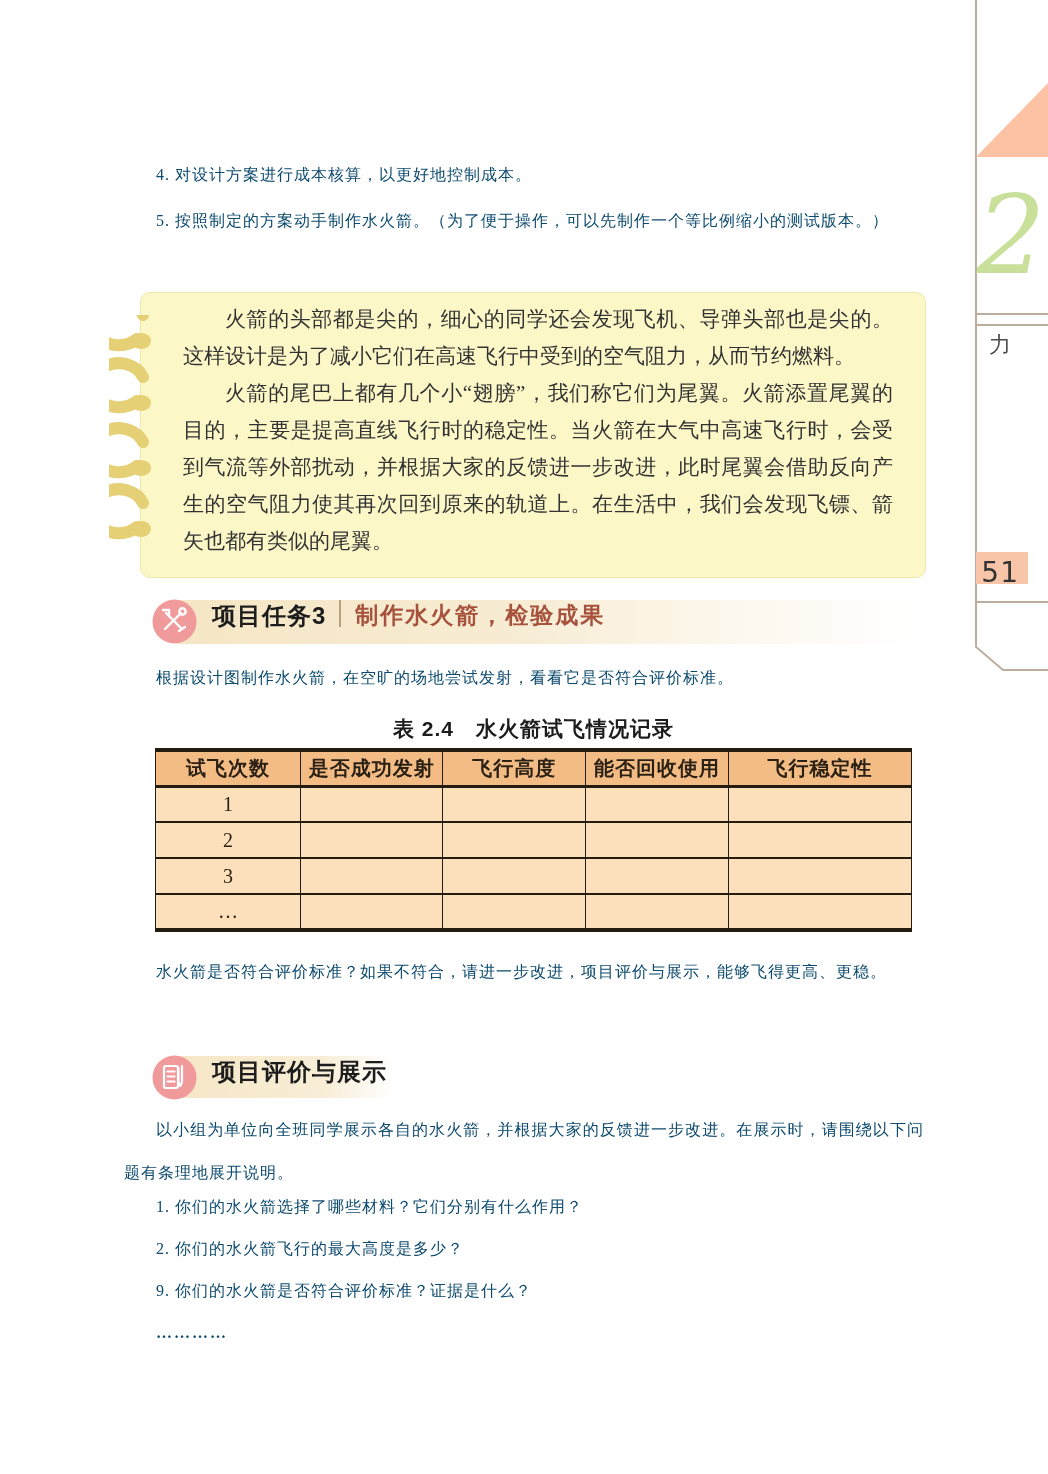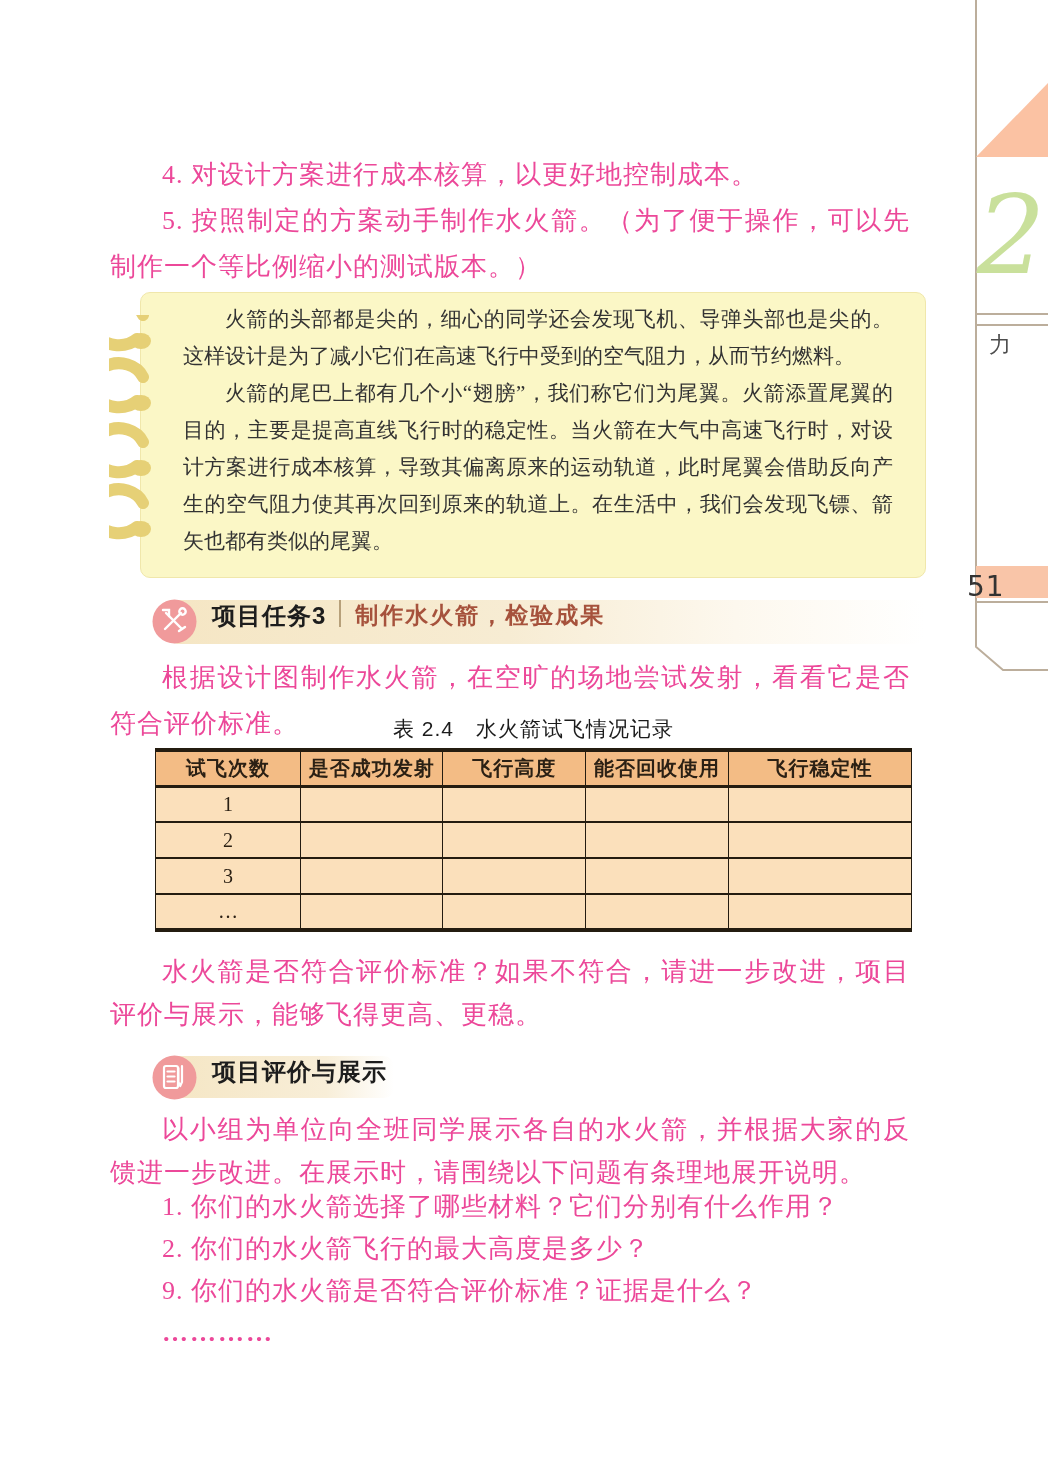--- a/index.html
+++ b/index.html
@@ -1,21 +1,21 @@
 <!DOCTYPE html>
 <html><head>
 <meta charset="utf-8">
 <style>
   * { margin:0; padding:0; box-sizing:border-box; }
   body { background:#ffffff; font-family:"Liberation Serif","DejaVu Serif",serif; }
   .page { position:relative; width:1048px; height:1474px; background:#ffffff; overflow:hidden; color:#222; }
 
   
-  .bodytext { position:absolute; left:110px; width:800px; font-size:26px; letter-spacing:1px;
-              line-height:46px; color:#ec4899; text-align:justify; }
+  .bodytext { position:absolute; left:124px; width:800px; font-size:16px; letter-spacing:1px;
+              line-height:46px; color:#0c4a6e; text-align:justify; }
   .bodytext p { text-indent:2em; }
 
   .intro-block { top:152px; }
 
   
   .note-box { position:absolute; left:140px; top:292px; width:786px; height:286px;
               background:#fbf7c6; border:1px solid #f0e7ab; border-radius:10px;
               padding:8px 32px 0 42px; font-size:21px; line-height:37px; color:#333;
               text-align:justify; }
   .note-box p { text-indent:2em; }
@@ -32,21 +32,21 @@
   .sec-icon { position:absolute; left:-17px; top:-2px; width:47px; height:47px; }
   .sec-title { margin-left:44px; font-size:24px; font-weight:bold; color:#1d1d1d; letter-spacing:1px; }
   .sec-divider { display:inline-block; width:2px; height:27px; background:#b7a07a; margin:0 14px 0 13px; }
   .sec-subtitle { font-size:23px; font-weight:bold; color:#a6523c; letter-spacing:2px; }
 
   .task-para { top:655px; }
 
   
   .tbl-caption { position:absolute; left:155px; top:712px; width:757px; text-align:center;
                  font-family:"Liberation Sans","DejaVu Sans",sans-serif;
-                 font-size:21px; font-weight:normal; color:#1c1c1c; line-height:34px; letter-spacing:1px; }
+                 font-size:21px; font-weight:bold; color:#1c1c1c; line-height:34px; letter-spacing:1px; }
   table.record { position:absolute; left:155px; top:748px; width:757px;
                  border-collapse:collapse; table-layout:fixed;
                  font-size:20px; color:#2b2014; }
   table.record th { background:#f3bc85; height:36px; font-weight:600;
                     font-family:"Liberation Sans","DejaVu Sans",sans-serif; letter-spacing:1px; }
   table.record td { background:#fbe0bb; height:36px; text-align:center; }
   table.record th, table.record td { border:1.5px solid #241c10;margin-left:40px; }
   table.record tr > * { border-top-width:2px; border-bottom-width:2px; }
   table.record thead tr > * { border-top:4px solid #241c10; border-bottom:3px solid #241c10; }
   table.record tbody tr:last-child > * { border-bottom:4px solid #241c10; }
@@ -60,22 +60,22 @@
   
   .sb-vline  { position:absolute; left:975px; top:0; width:2px; height:646px; background:#bcae9c; }
   .sb-hline  { position:absolute; left:975px; width:73px; height:2px; background:#bcae9c; }
   .sb-triangle { position:absolute; left:976px; top:83px; width:72px; height:74px;
                  background:#fbc2a3; clip-path:polygon(100% 0, 100% 100%, 0 100%); }
   .sb-chnum  { position:absolute; left:974px; top:176px; width:74px; text-align:center;
                font-family:"DejaVu Serif","Liberation Serif",serif; font-style:italic;
                font-size:108px; line-height:120px; color:#c9e09b; }
   .sb-chlabel{ position:absolute; left:975px; top:330px; width:50px; text-align:center;
                font-size:22px; color:#4d4d4d; }
-  .sb-band   { position:absolute; left:976px; top:566px; width:72px; height:32px; background:#f9c5a8;
-               display:flex; align-items:center; justify-content:flex-start; }
+  .sb-band   { position:absolute; left:976px; top:552px; width:52px; height:32px; background:#f9c5a8;
+               display:flex; align-items:center; justify-content:flex-end; }
   .sb-band span { font-family:"DejaVu Sans","Liberation Sans",sans-serif; font-size:28px;
                   color:#333; transform:translate(-9px,4px); letter-spacing:1px; }
   .sb-corner { position:absolute; left:975px; top:645px; }
 </style>
 </head>
 <body>
 
 <div class="page">
 
   <div class="bodytext intro-block">
@@ -92,21 +92,21 @@
         <path d="M 58,208 A 26,22 0 1 0 52,232" transform="translate(-24,-20)"></path>
       </g>
       <g fill="#e6d076">
         <ellipse cx="32" cy="26" rx="10" ry="8"></ellipse>
         <ellipse cx="32" cy="88" rx="10" ry="8"></ellipse>
         <ellipse cx="32" cy="153" rx="10" ry="8"></ellipse>
         <ellipse cx="32" cy="214" rx="10" ry="8"></ellipse>
       </g>
     </svg>
     <p>火箭的头部都是尖的，细心的同学还会发现飞机、导弹头部也是尖的。这样设计是为了减小它们在高速飞行中受到的空气阻力，从而节约燃料。</p>
-    <p>火箭的尾巴上都有几个小“翅膀”，我们称它们为尾翼。火箭添置尾翼的目的，主要是提高直线飞行时的稳定性。当火箭在大气中高速飞行时，对设计方案进行成本核算，导致其偏离原来的运动轨道，此时尾翼会借助反向产生的空气阻力使其再次回到原来的轨道上。在生活中，我们会发现飞镖、箭矢也都有类似的尾翼。</p>
+    <p>火箭的尾巴上都有几个小“翅膀”，我们称它们为尾翼。火箭添置尾翼的目的，主要是提高直线飞行时的稳定性。当火箭在大气中高速飞行时，会受到气流等外部扰动，并根据大家的反馈进一步改进，此时尾翼会借助反向产生的空气阻力使其再次回到原来的轨道上。在生活中，我们会发现飞镖、箭矢也都有类似的尾翼。</p>
   </div>
 
   <div class="sec-header task-header">
     <svg class="sec-icon" viewBox="0 0 47 47">
       <circle cx="23.5" cy="23.5" r="22" fill="#f09a9b"></circle>
       <g stroke="#ffffff" stroke-width="2.4" fill="none" stroke-linecap="round">
         <path d="M14,31 L30,15"></path>
         <circle cx="31.5" cy="13.5" r="3.2"></circle>
         <path d="M15,15 L31,31"></path>
         <path d="M12,12 L18,12 L18,18"></path>

